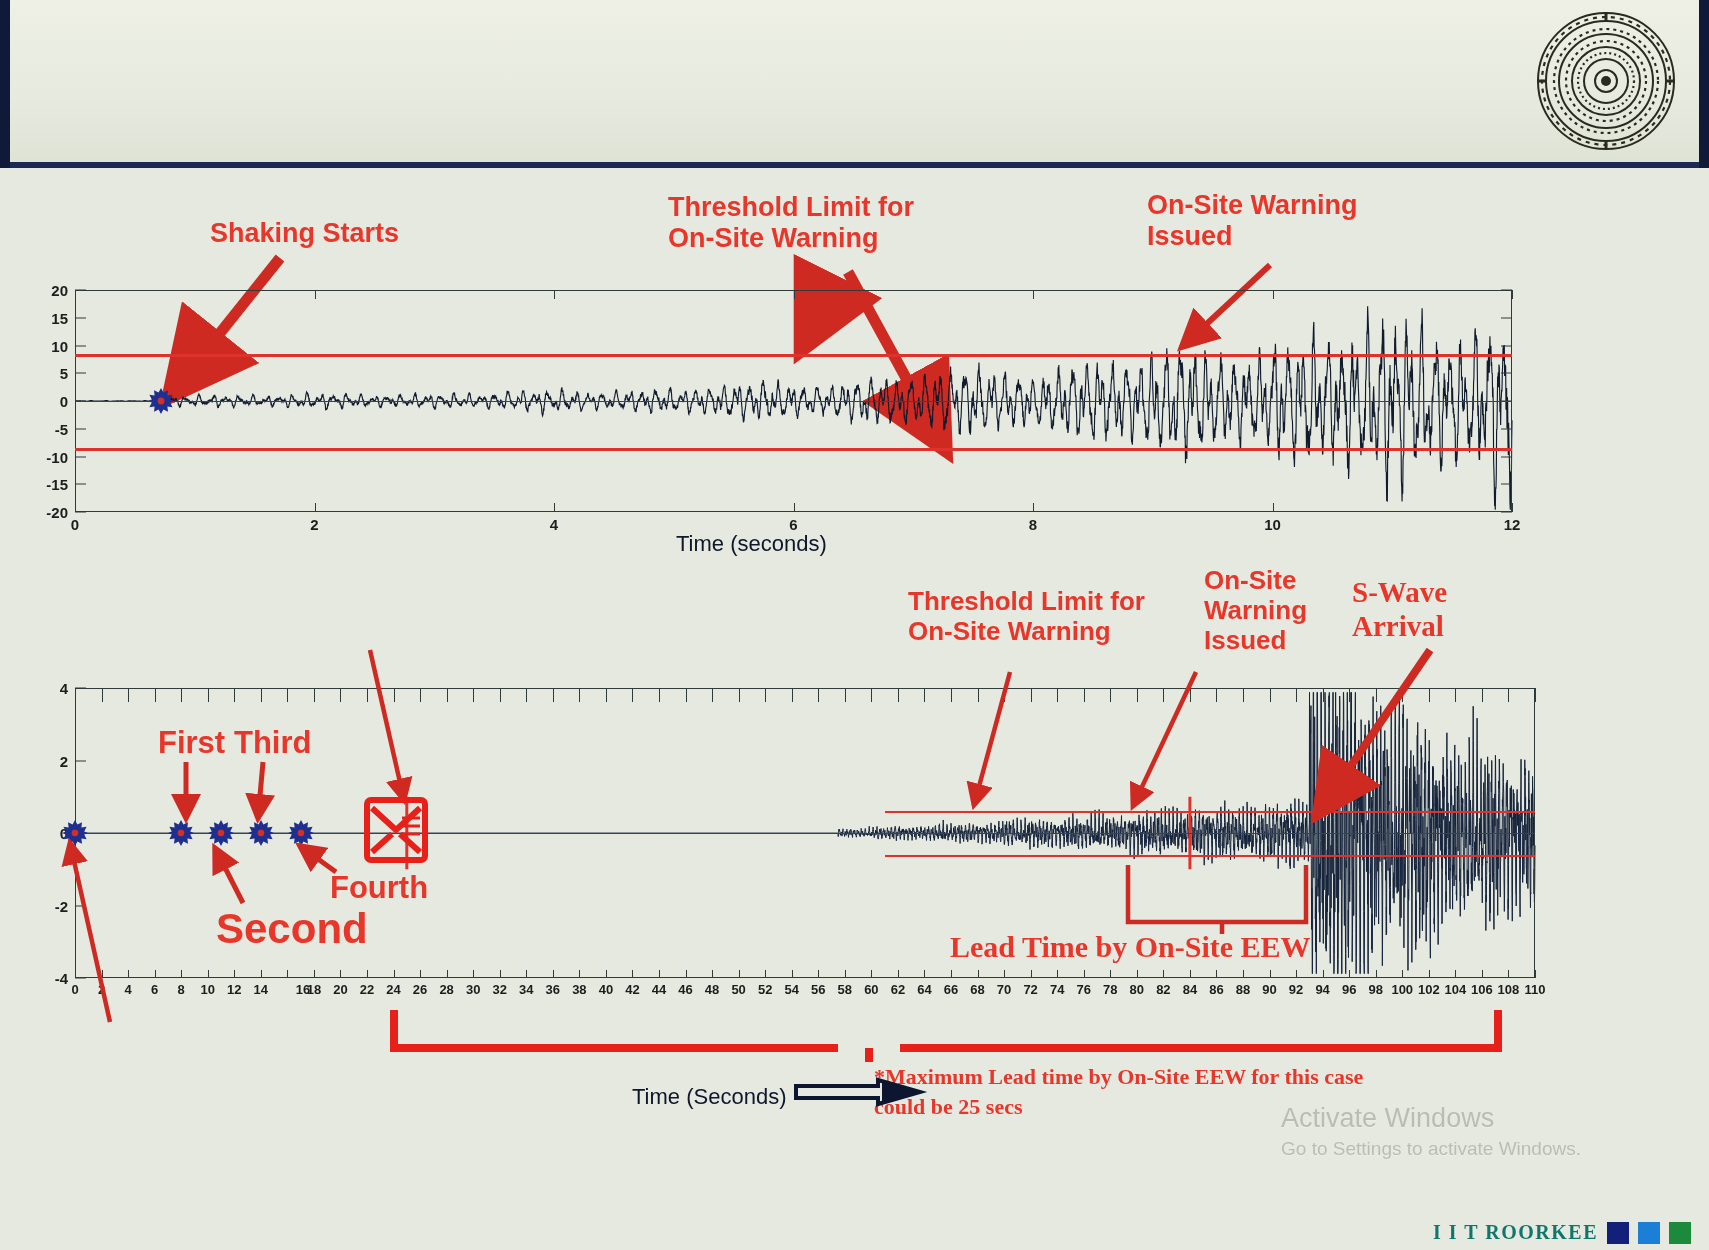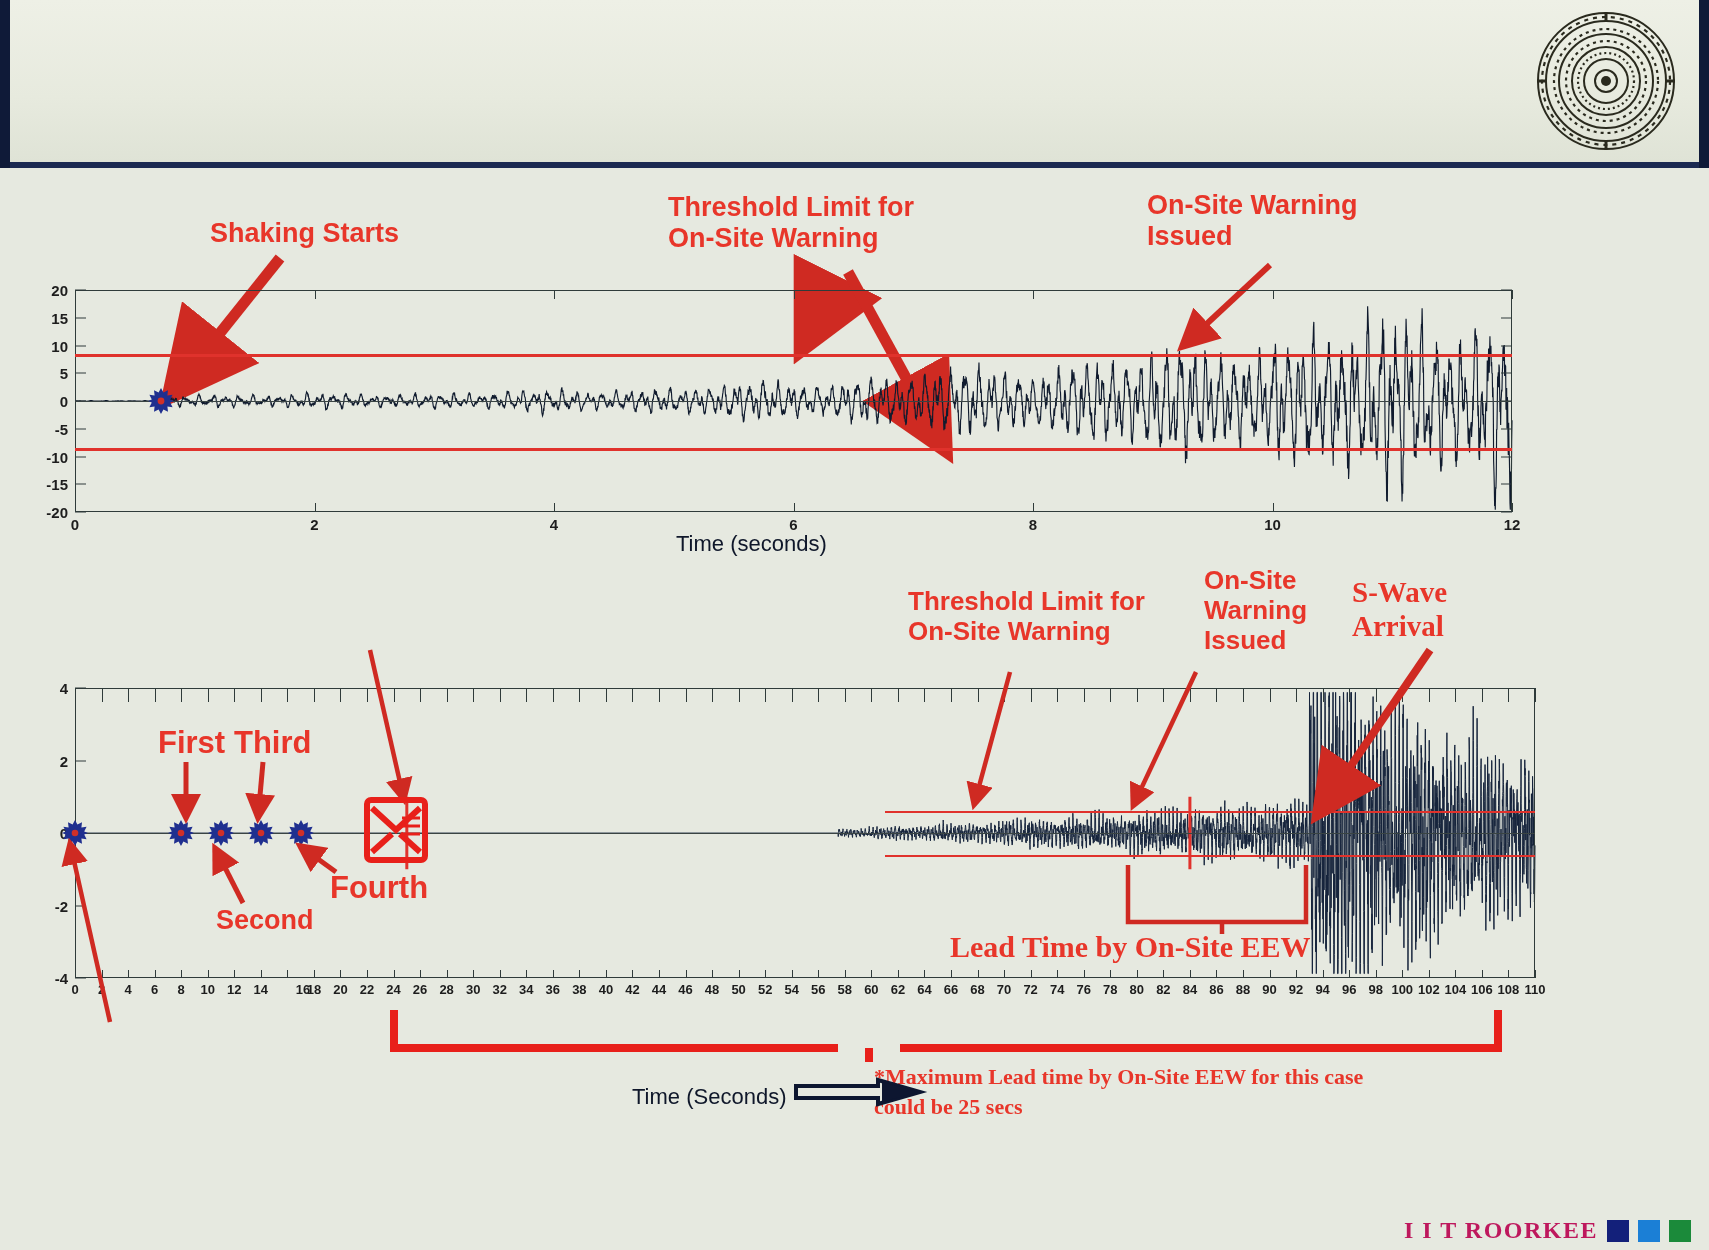--- a/index.html
+++ b/index.html
@@ -73,22 +73,22 @@
     position:absolute;right:128px;bottom:88px;
     color:#b9beb3;font-size:27px;line-height:1.35;text-align:left;font-weight:normal;
     text-shadow:0 1px 0 #eceee6;
   }
   .watermark .w2{font-size:19px;}
   .footer-brand{
     position:absolute;right:18px;bottom:6px;
     display:flex;align-items:center;gap:9px;
   }
   .footer-brand .txt{
-    font-family:"Liberation Serif",serif;font-weight:bold;font-size:24px;
-    color:#be185d;letter-spacing:1.5px;
+    font-family:"Liberation Serif",serif;font-weight:bold;font-size:20px;
+    color:#0f766e;letter-spacing:1.5px;
   }
   .sq{width:22px;height:22px;display:inline-block;}
 </style>
 </head>
 <body>
 
 <div id="slide">
 
   <div class="header">
     <div class="edge-l"></div>
@@ -457,21 +457,21 @@
           <svg width="26" height="26" viewBox="0 0 26 26">
             <path d="M13,0 L15.4,4.6 L20,2.2 L19.4,7.4 L24.6,6.8 L22.2,11.4 L26,13 L22.2,14.6 L24.6,19.2 L19.4,18.6 L20,23.8 L15.4,21.4 L13,26 L10.6,21.4 L6,23.8 L6.6,18.6 L1.4,19.2 L3.8,14.6 L0,13 L3.8,11.4 L1.4,6.8 L6.6,7.4 L6,2.2 L10.6,4.6 Z" fill="#1f2f8f"></path>
             <circle cx="13" cy="13" r="3.3" fill="#d03028"></circle>
           </svg>
         </div>
       </div>
   </div>
 
   <div class="ann" style="left:158px;top:725px;font-size:31px;text-align:center;">First</div>
   <div class="ann" style="left:234px;top:725px;font-size:31px;">Third</div>
-  <div class="ann" style="left:216px;top:905px;font-size:27px;">Second</div>
+  <div class="ann" style="left:216px;top:905px;font-size:42px;">Second</div>
   <div class="ann" style="left:330px;top:870px;font-size:31px;">Fourth</div>
 
   <div class="ann serif" style="left:950px;top:930px;font-size:30px;">Lead Time by On-Site EEW</div>
 
 
   <div class="ann serif" style="left:874px;top:1062px;font-size:22px;line-height:1.35;">*Maximum Lead time by On-Site EEW for this case
 could be 25 secs</div>
 
   <div class="axistitle" style="left:632px;top:1084px;">Time (Seconds)</div>
   <svg class="arrow" style="left:794px;top:1078px;" width="130" height="34">
@@ -513,20 +513,24 @@
 
     <path d="M1128,865 L1128,922 L1222,922" fill="none" stroke="#cf2a22" stroke-width="4.5"></path>
     <path d="M1306,865 L1306,922 L1222,922" fill="none" stroke="#cf2a22" stroke-width="4.5"></path>
     <line x1="1222" y1="922" x2="1222" y2="934" stroke="#cf2a22" stroke-width="4.5"></line>
 
     <path d="M394,1010 L394,1048 L838,1048" fill="none" stroke="#e8201a" stroke-width="8"></path>
     <path d="M1498,1010 L1498,1048 L900,1048" fill="none" stroke="#e8201a" stroke-width="8"></path>
     <line x1="869" y1="1048" x2="869" y2="1062" stroke="#e8201a" stroke-width="8"></line>
   </svg>
 
+  <div class="watermark">
+    <div>Activate Windows</div>
+    <div class="w2">Go to Settings to activate Windows.</div>
+  </div>
 
   <div class="footer-brand">
     <span class="txt">I I T ROORKEE</span>
     <span class="sq" style="background: rgb(19, 32, 122);"></span>
     <span class="sq" style="background: rgb(27, 127, 214);"></span>
     <span class="sq" style="background: rgb(27, 138, 58);"></span>
   </div>
 
 </div>
 

